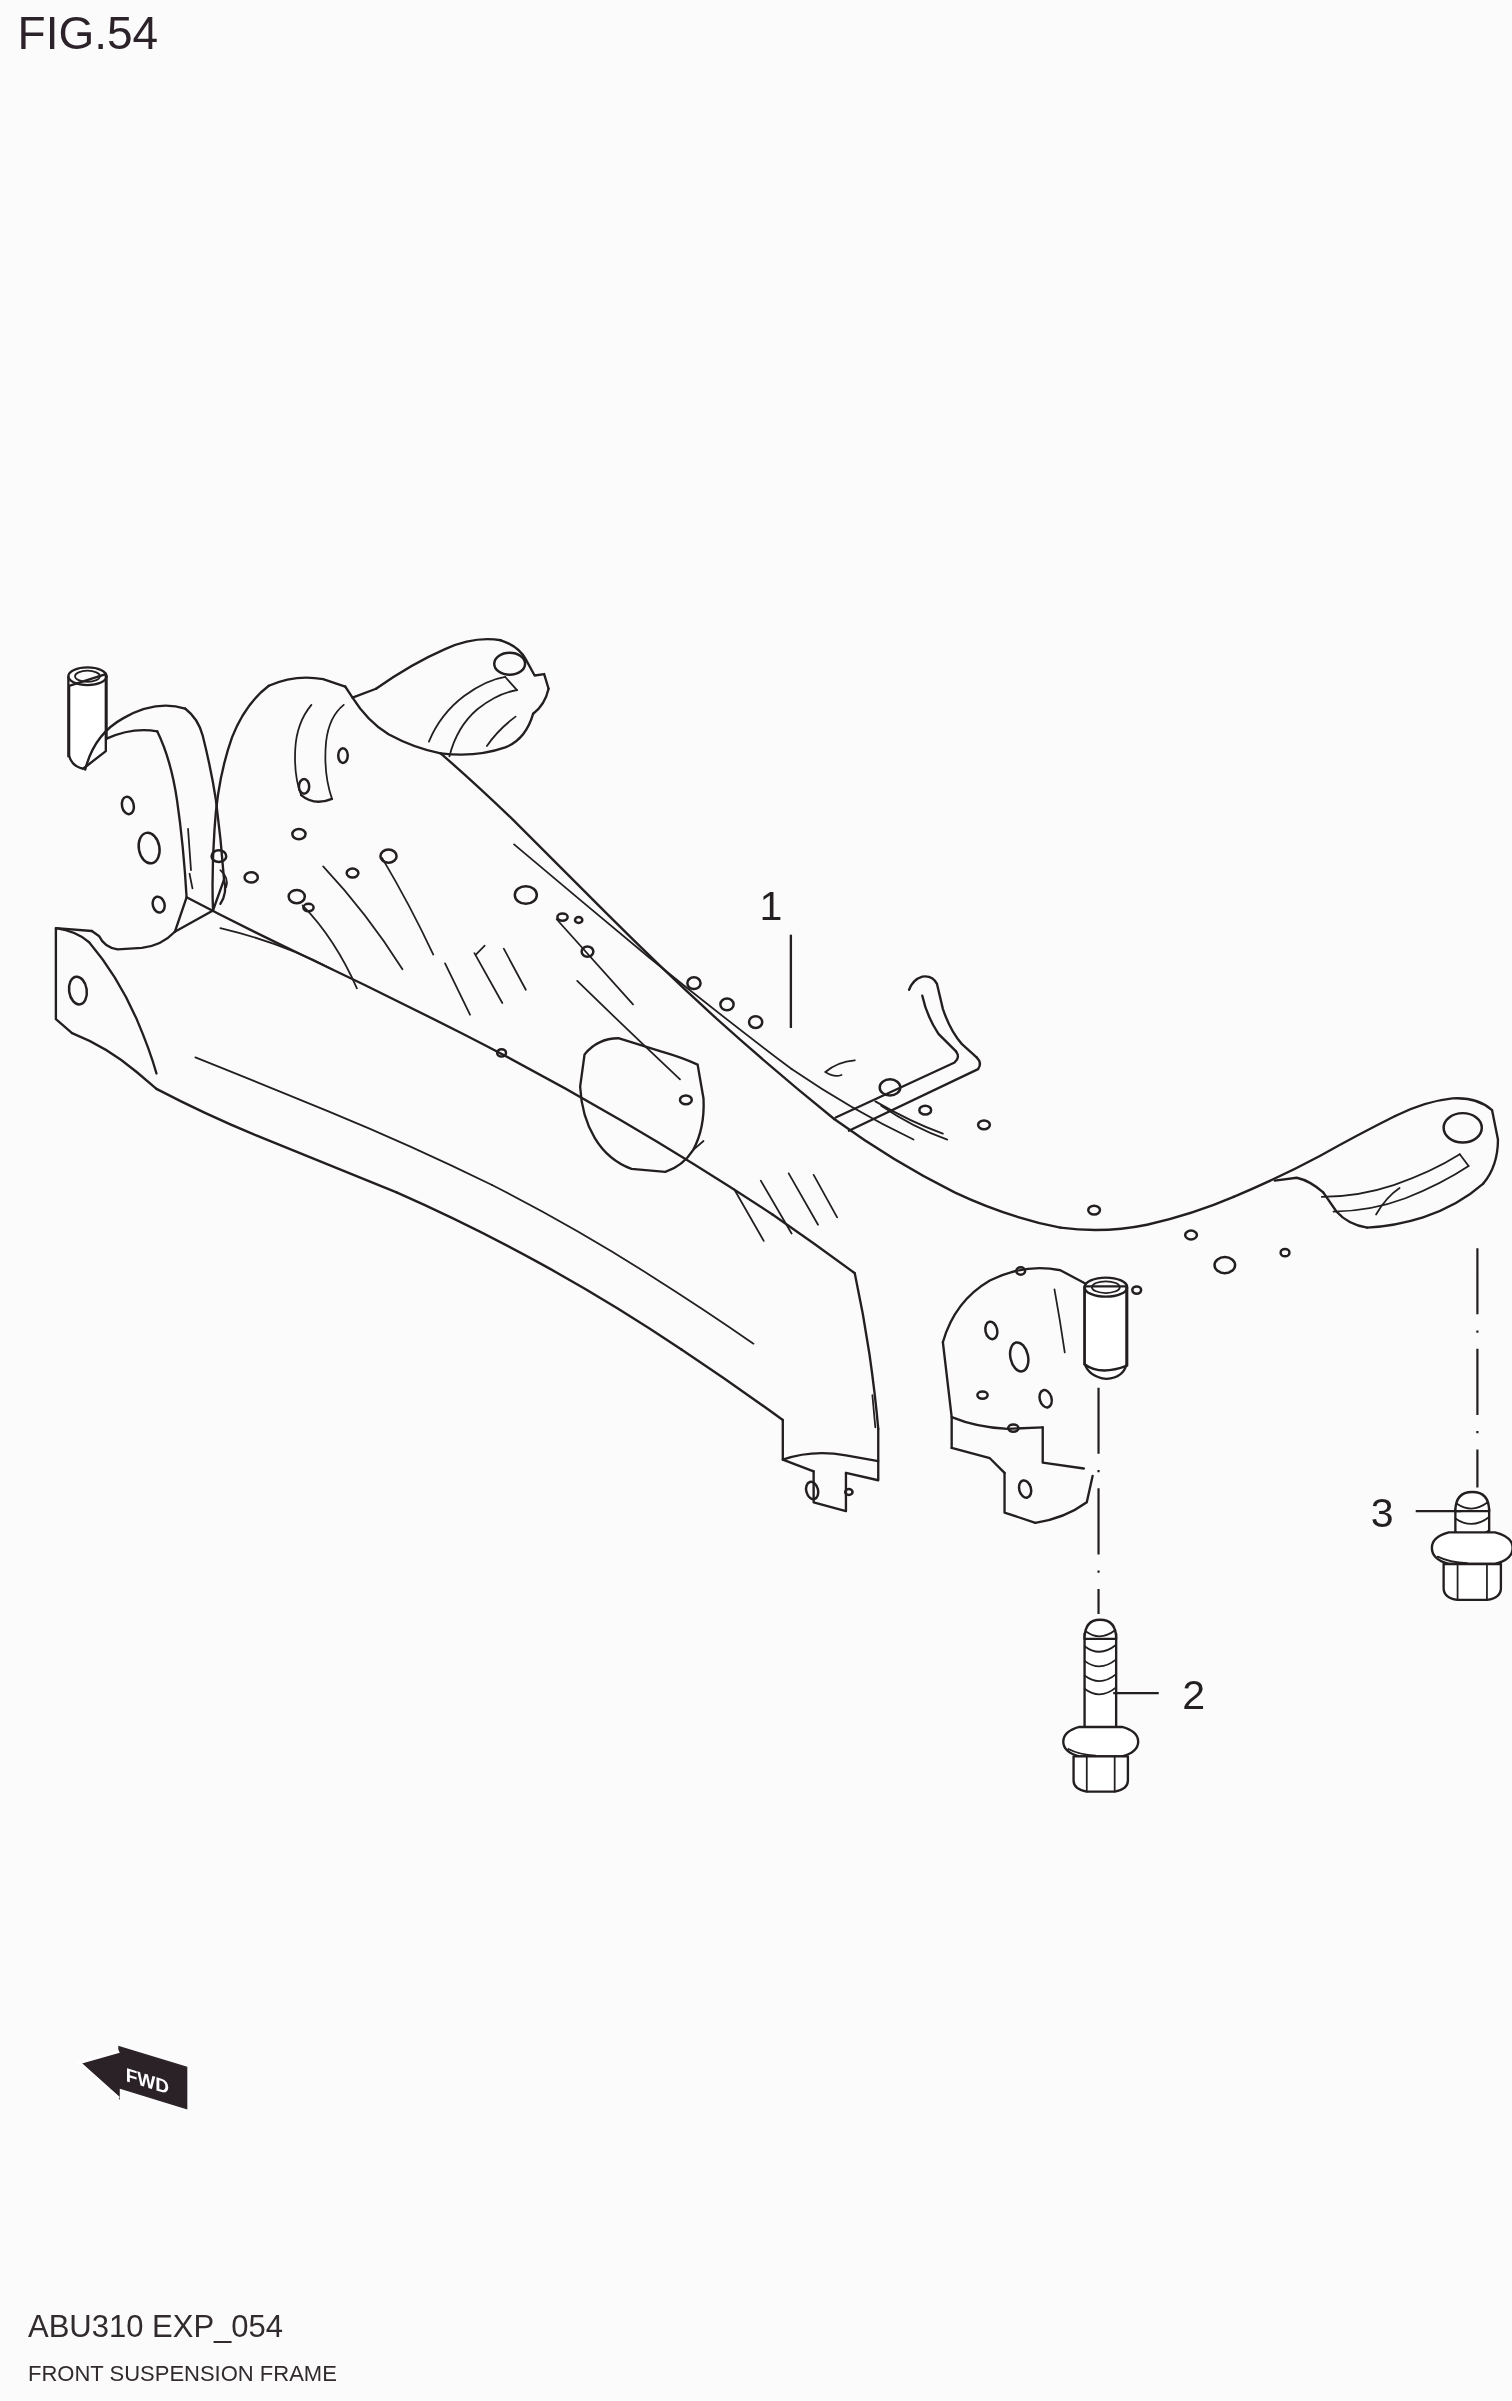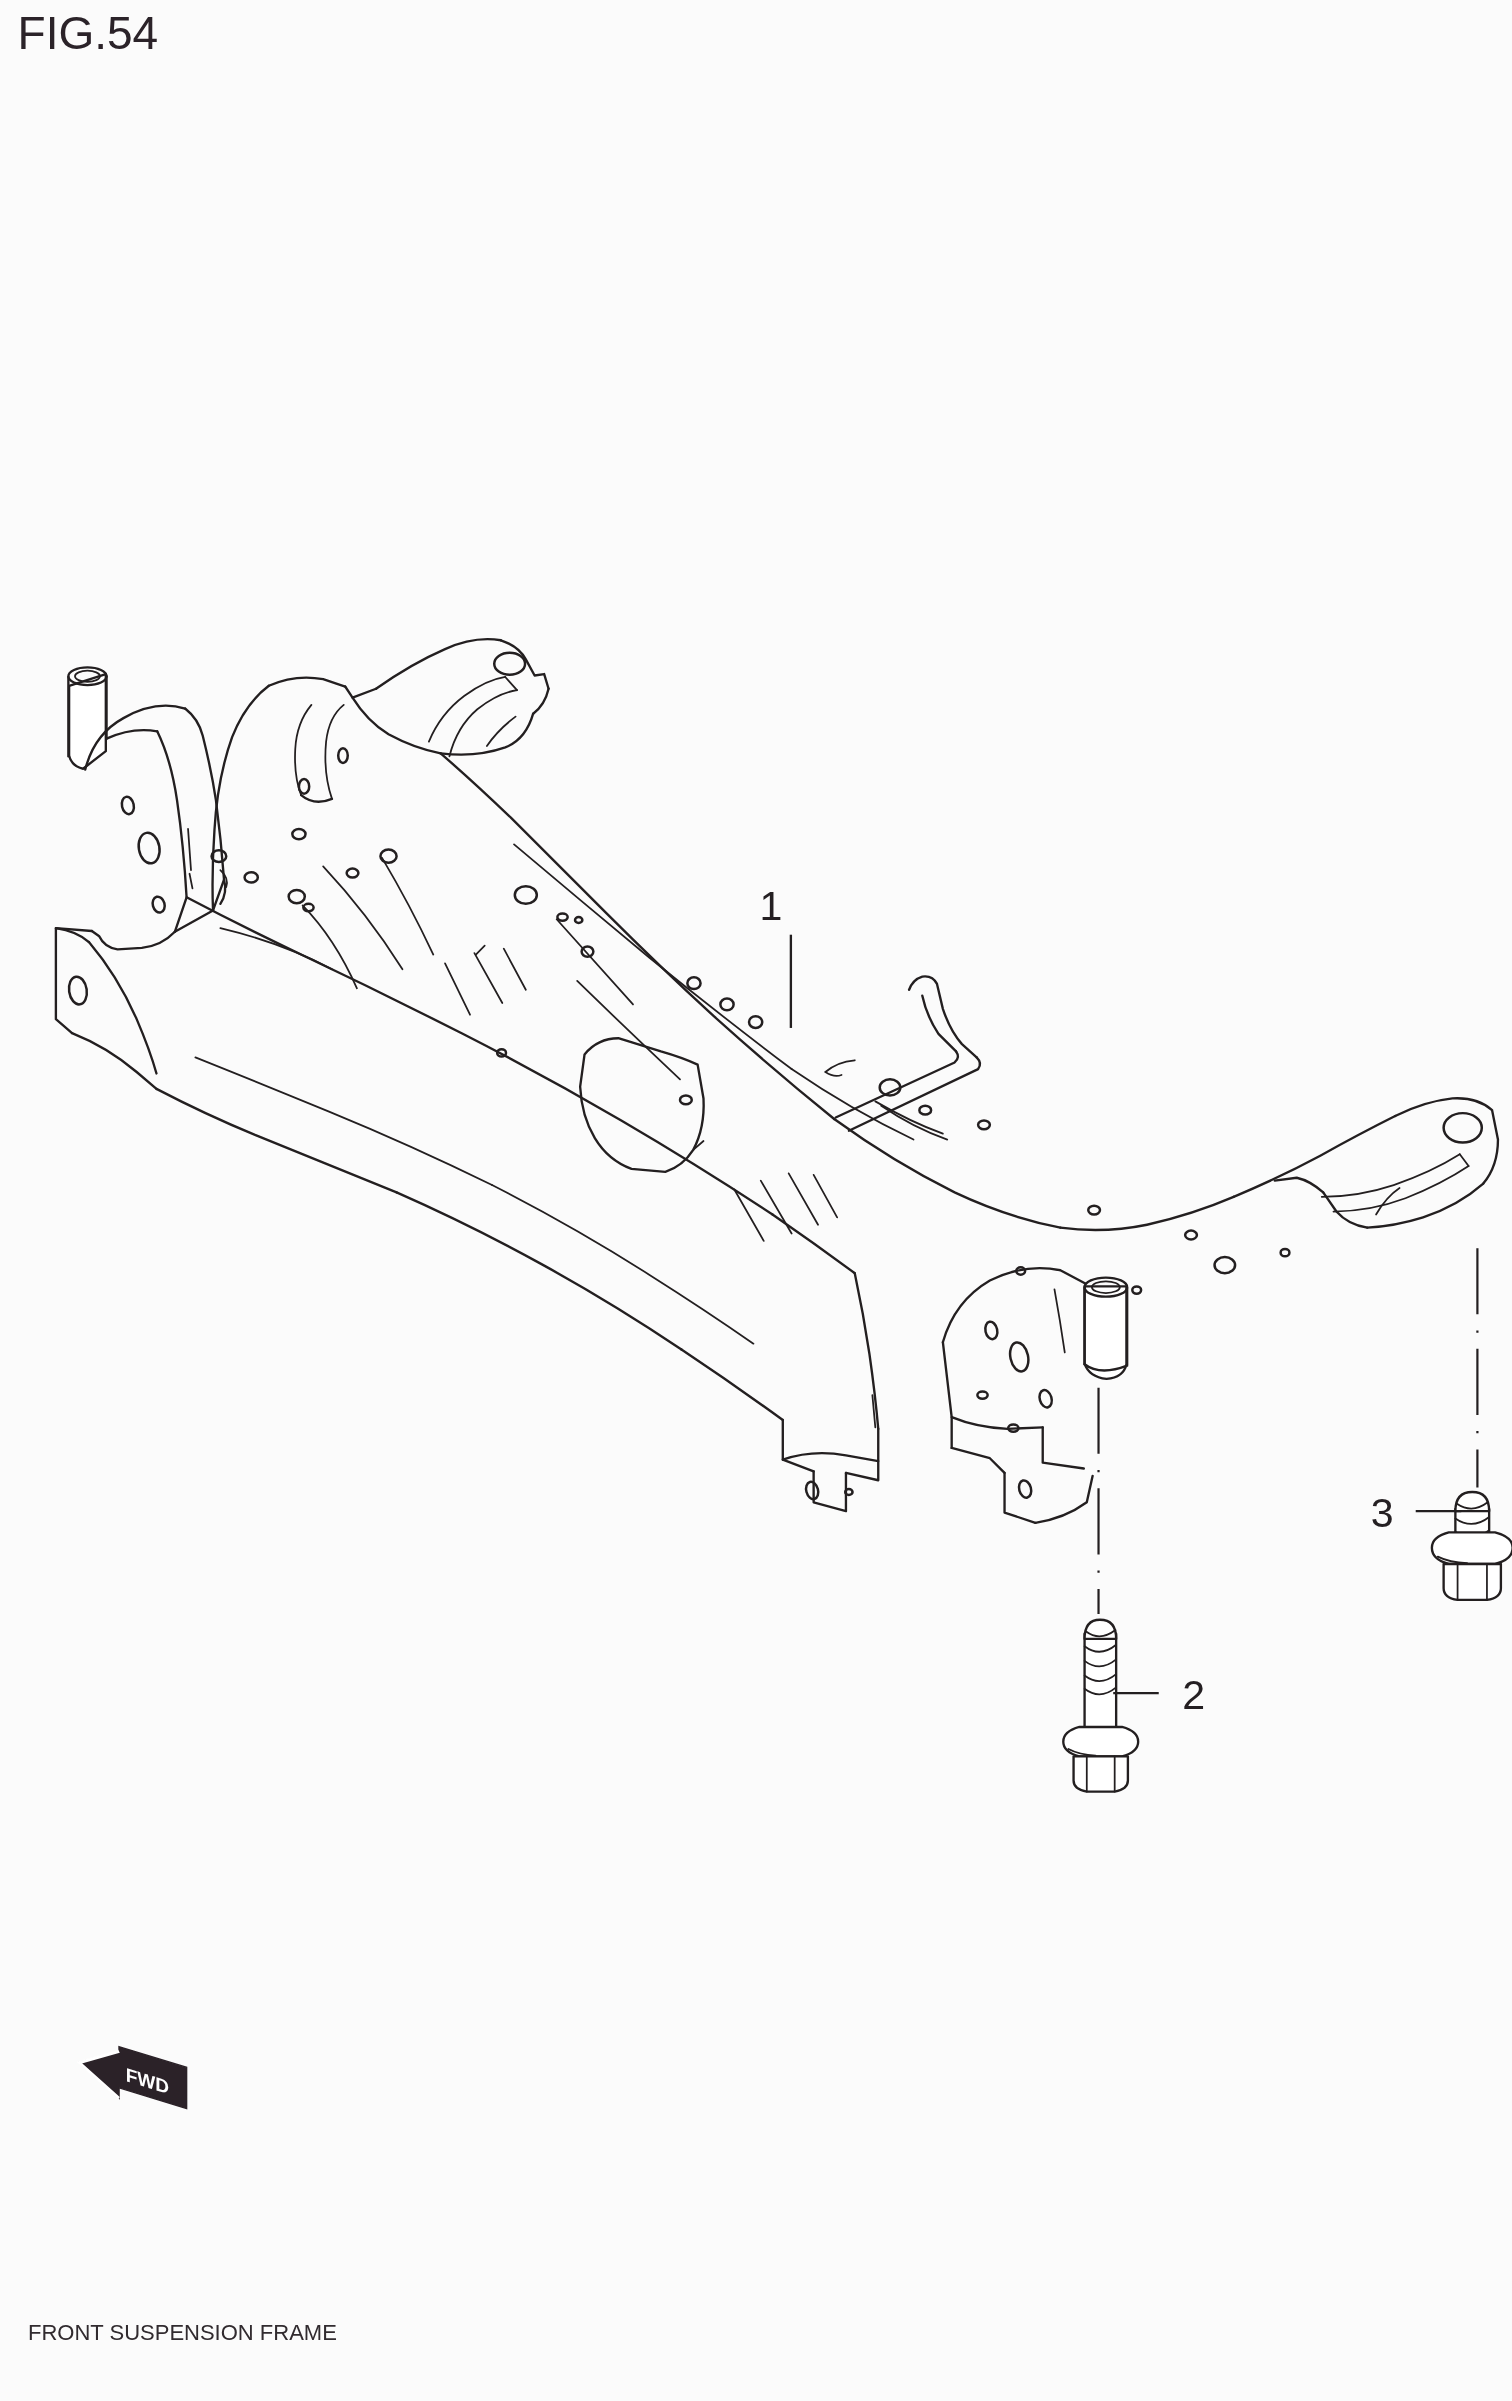--- a/index.html
+++ b/index.html
@@ -401,17 +401,18 @@
 
       <path class="fwd-body" d="M54 6 L146 6 L146 62 L54 62 L54 76 L0 44 L54 12 Z" transform="skewY(17)"></path>
 
       <path d="M54 12 L0 44 L54 76" transform="skewY(17)" fill="none" stroke="#ffffff" stroke-width="4"></path>
       <text class="fwd-text" x="63" y="50" transform="skewY(17)">FWD</text>
     </g>
 
   </svg>
 
   <div class="footer-block">
+    <div class="footer-code">ABU310 EXP_054</div>
     <div class="footer-name">FRONT SUSPENSION FRAME</div>
   </div>
 
 </div>
 
 
 </body></html>

